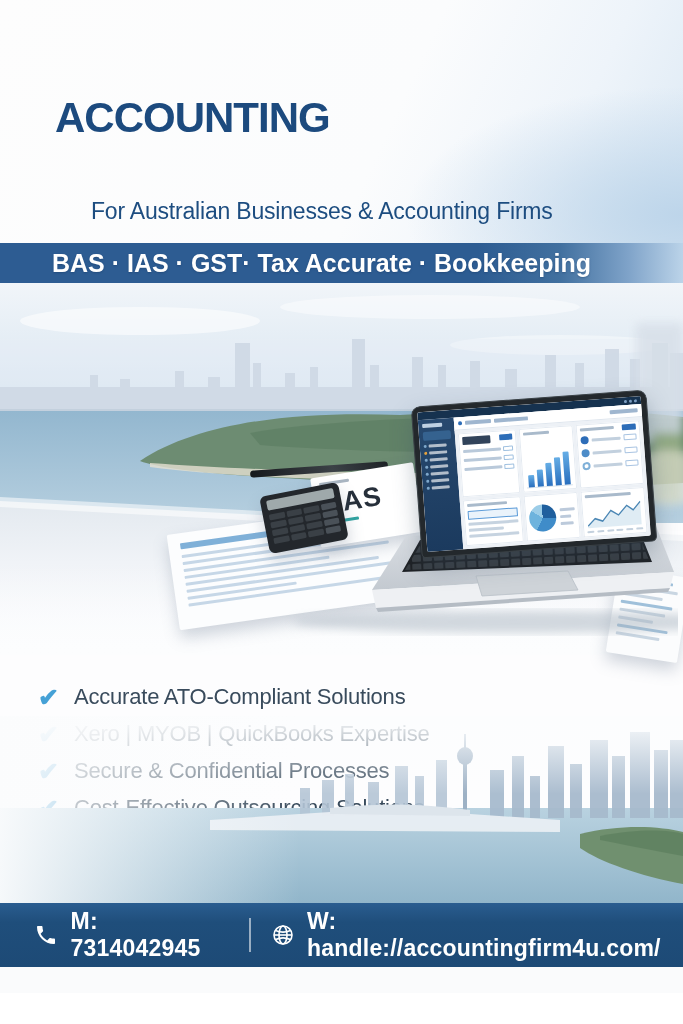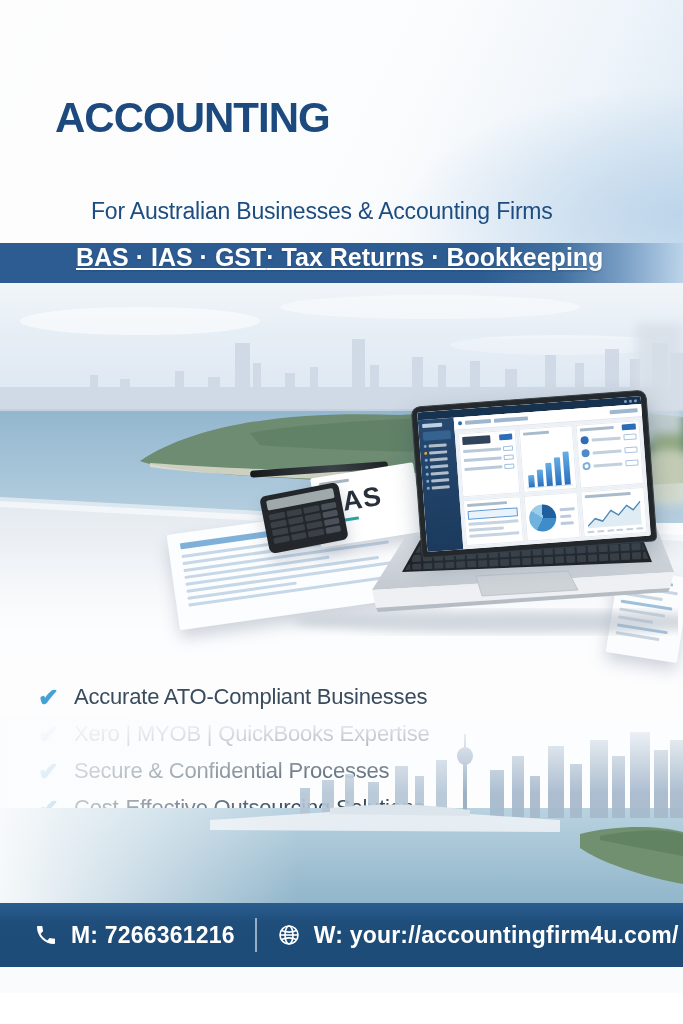--- a/index.html
+++ b/index.html
@@ -11,22 +11,22 @@
   .top-section { position:absolute; left:0; top:0; width:683px; height:283px;
     background:linear-gradient(115deg,#fdfdfd 0%,#fbfcfd 55%,#eef4fa 78%,#d9e7f3 100%); }
   .sky-corner { position:absolute; right:0; top:85px; width:280px; height:200px;
     background:radial-gradient(ellipse at 100% 65%, #bdd5ea 0%, rgba(235,243,250,0) 70%); }
   .title { position:absolute; left:55px; top:92px; color:#1c4a7e; font-weight:800;
     font-size:42px; line-height:52px; letter-spacing:-1px; }
   .subtitle { position:absolute; left:55px; top:198px; color:#1d4d80; font-weight:400;
     font-size:23px; letter-spacing:-0.2px;margin-left:36px; }
   .banner { position:absolute; left:0; top:243px; width:683px; height:40px;
     background:linear-gradient(90deg,#2d5c92 0%,#2d5c92 70%,#41709f 82%,#7fa3c9 92%,rgba(185,210,232,0.85) 100%);
-    display:flex; padding-left:76px; color:#ffffff; font-size:25px;
-    text-shadow:0 1px 2px rgba(20,50,90,.35);text-decoration:underline; }
+    display:flex; align-items:center; padding-left:52px; color:#ffffff; font-size:25px;
+    text-shadow:0 1px 2px rgba(20,50,90,.35); }
   .banner b { font-weight:800; }
   .banner span.reg { font-weight:600; }
 
   
   .photo-mid { position:absolute; left:0; top:283px; width:683px; height:372px; }
   .photo-mid svg, .photo-bottom svg { display:block; }
 
   .scene-item { position:absolute; }
   .shadow-soft { box-shadow:0 8px 16px rgba(85,105,130,.28); }
 
@@ -148,21 +148,21 @@
 <div class="poster">
 
   <div class="top-section">
     <div class="sky-corner"></div>
     <div class="title">
       <div>ACCOUNTING</div>
     </div>
     <div class="subtitle">For Australian Businesses &amp; Accounting Firms</div>
     <div class="banner">
       <b>BAS · IAS · GST</b>
-        <span class="reg"> · Tax Returns · Bookkeeping</span>
+        <span class="reg"> · Tax Accurate · Bookkeeping</span>
     </div>
   </div>
 
   <div class="photo-mid">
     <svg width="683" height="372" viewBox="0 0 683 372">
       <defs>
         <linearGradient id="skyG" x1="0" y1="0" x2="0" y2="1">
           <stop offset="0" stop-color="#f1f5f9"></stop>
             <stop offset="1" stop-color="#cfe0ee"></stop>
         </linearGradient>
@@ -431,21 +431,21 @@
           </div>
         </div>
       </div>
     </div>
   </div>
 
 
   <div class="checklist">
     <div class="check-row">
       <span class="check-mark">✔</span>
-      <span class="check-label">Accurate ATO-Compliant Businesses</span>
+      <span class="check-label">Accurate ATO-Compliant Solutions</span>
     </div>
     <div class="check-row">
       <span class="check-mark">✔</span>
       <span class="check-label">Xero | MYOB | QuickBooks Expertise</span>
     </div>
     <div class="check-row">
       <span class="check-mark">✔</span>
       <span class="check-label">Secure &amp; Confidential Processes</span>
     </div>
     <div class="check-row">
@@ -509,29 +509,29 @@
       <rect x="0" y="0" width="683" height="78" fill="url(#fadeTop)"></rect>
       <rect x="0" y="0" width="300" height="192" fill="url(#fadeLeft)"></rect>
     </svg>
   </div>
 
   <div class="footer">
     <svg class="icon" viewBox="0 0 24 24">
       <path fill="#ffffff" d="M6.62 10.79c1.44 2.83 3.76 5.14 6.59 6.59l2.2-2.2c.27-.27.67-.36 1.02-.24 1.12.37 2.33.57 3.57.57.55 0 1 .45 1 1V20c0 .55-.45 1-1 1-9.39 0-17-7.61-17-17 0-.55.45-1 1-1h3.5c.55 0 1 .45 1 1 0 1.25.2 2.45.57 3.57.11.35.03.74-.25 1.02l-2.2 2.2z"></path>
     </svg>
     <span class="gap"></span>
-    <span class="txt">M: 7266361216</span>
+    <span class="txt">M: 7314042945</span>
     <span class="f-divider"></span>
     <svg class="icon" viewBox="0 0 24 24">
       <g fill="none" stroke="#ffffff" stroke-width="1.6">
         <circle cx="12" cy="12" r="9"></circle>
         <ellipse cx="12" cy="12" rx="4" ry="9"></ellipse>
         <line x1="3" y1="12" x2="21" y2="12"></line>
         <path d="M4.5 7.5 C9 9.5 15 9.5 19.5 7.5"></path>
         <path d="M4.5 16.5 C9 14.5 15 14.5 19.5 16.5"></path>
       </g>
     </svg>
     <span class="gap"></span>
-    <span class="txt">W: your://accountingfirm4u.com/</span>
+    <span class="txt">W: handle://accountingfirm4u.com/</span>
   </div>
   <div class="bottom-white"></div>
 
 </div>
 
 </body></html>

